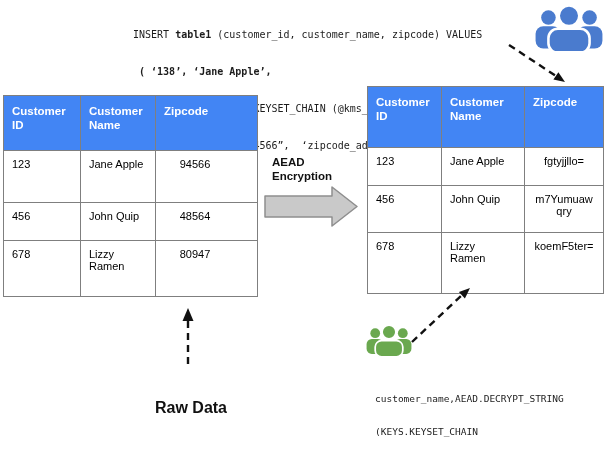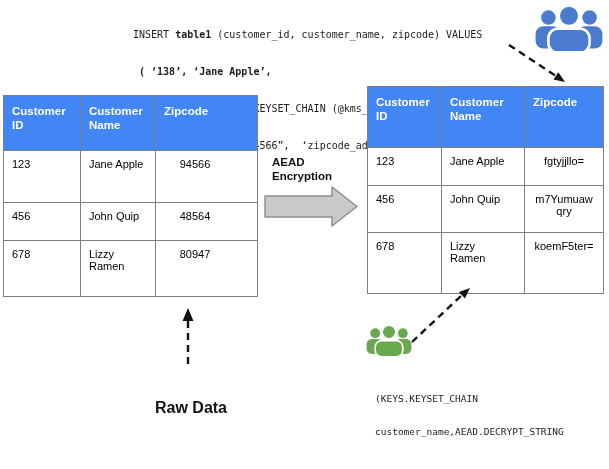--- a/index.html
+++ b/index.html
@@ -198,20 +198,20 @@
     <circle cx="40" cy="15" r="12" fill="currentColor" stroke="#ffffff" stroke-width="3"></circle>
     <rect x="16" y="30" width="48" height="28" rx="11" fill="currentColor" stroke="#ffffff" stroke-width="3"></rect>
   </svg>
 
   <svg class="abs" style="left:400px;top:280px;" width="80" height="75" viewBox="0 0 80 75">
     <line x1="12" y1="62" x2="62" y2="15" stroke="#111" stroke-width="2.4" stroke-dasharray="7 5"></line>
     <polygon points="70,8 64.9,18.6 58.9,11.9" fill="#111"></polygon>
   </svg>
 
   <div id="bottom-sql" class="code">
+    <div><span>customer_name,AEAD.DECRYPT_STRING</span></div>
     <div><span>(KEYS.KEYSET_CHAIN</span></div>
-    <div><span>customer_name,AEAD.DECRYPT_STRING</span></div>
     
     
     
   </div>
 
 </div>
 
 </body></html>

